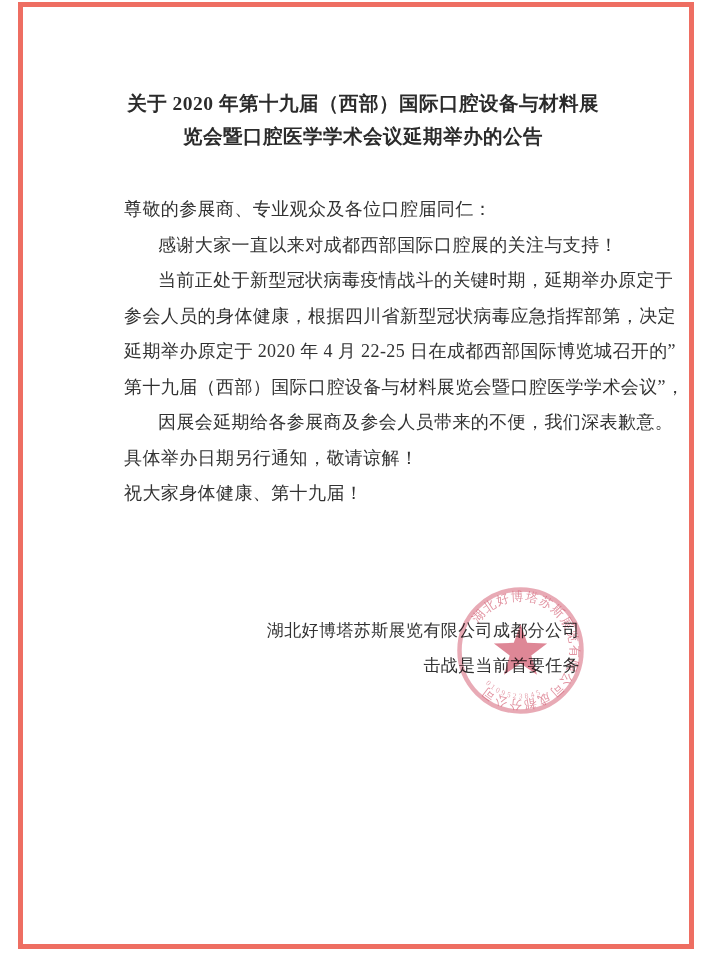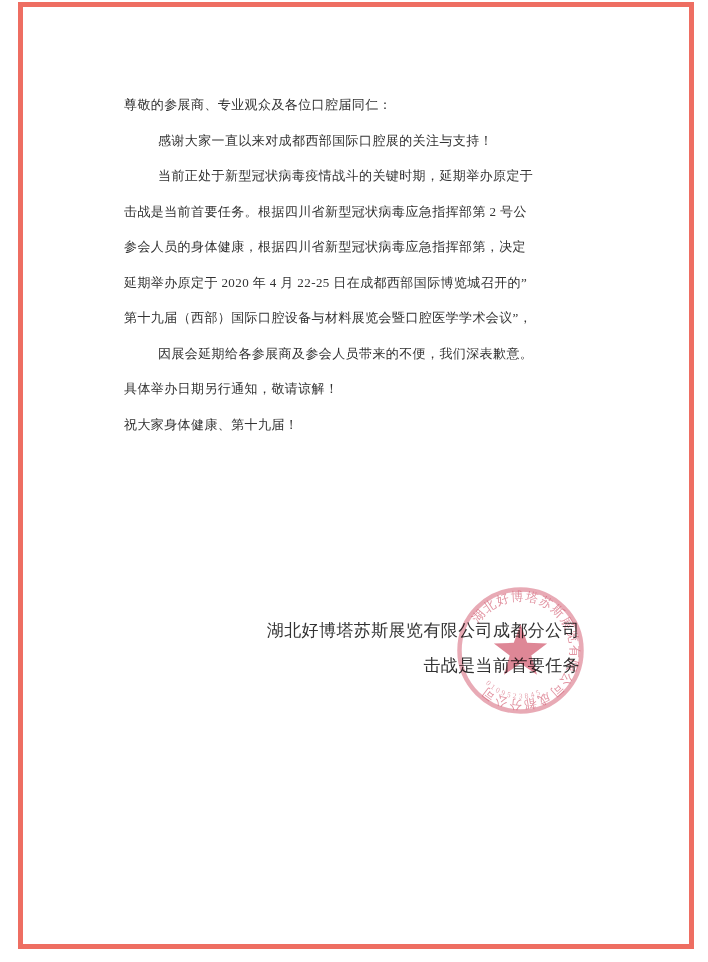--- a/index.html
+++ b/index.html
@@ -25,21 +25,21 @@
   }
   .title {
     font-size: 19.5px;
     font-weight: bold;
     line-height: 33px;
     text-align: center;
     letter-spacing: 0.5px;
     color: #2b2b2b;
     margin-bottom: 39px;
   }
-  .body-lines { font-size: 13px; }
+  .body-lines { font-size: 18px; }
   .body-line {
     line-height: 35.5px;
     white-space: nowrap;
     letter-spacing: 0.4px;
   }
   .body-line.indent { padding-left: 34px; }
   .signature {
     position: absolute;
     right: 128px; top: 613px;
     text-align: right;
@@ -56,30 +56,33 @@
     opacity: 0.88;
     pointer-events: none;
   }
 </style>
 </head>
 <body>
 
 <div class="page-frame"></div>
 
 <div class="content">
+  <div class="title">
+    <div>关于 2020 年第十九届（西部）国际口腔设备与材料展</div>
+    <div>览会暨口腔医学学术会议延期举办的公告</div>
+  </div>
 
   <div class="body-lines">
 
       <div class="body-line">尊敬的参展商、专业观众及各位口腔届同仁：</div>
 
       <div class="body-line indent">感谢大家一直以来对成都西部国际口腔展的关注与支持！</div>
 
       <div class="body-line indent">当前正处于新型冠状病毒疫情战斗的关键时期，延期举办原定于</div>
 
-      <div class="body-line">击战是当前首要任务。根据四川省新型冠状病毒应急指挥部第 2 号公</div>
 
 
       <div class="body-line">参会人员的身体健康，根据四川省新型冠状病毒应急指挥部第，决定</div>
 
       <div class="body-line">延期举办原定于 2020 年 4 月 22-25 日在成都西部国际博览城召开的”</div>
 
       <div class="body-line">第十九届（西部）国际口腔设备与材料展览会暨口腔医学学术会议”，</div>
 
       <div class="body-line indent">因展会延期给各参展商及参会人员带来的不便，我们深表歉意。</div>
 

